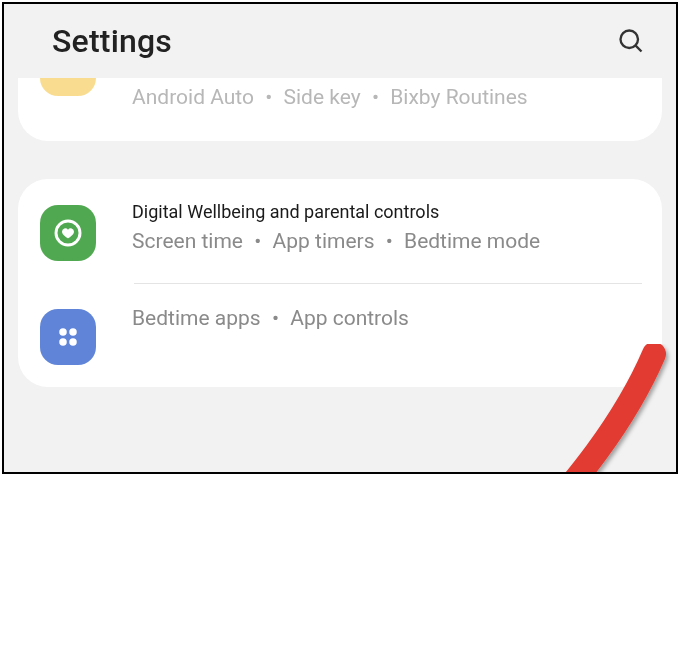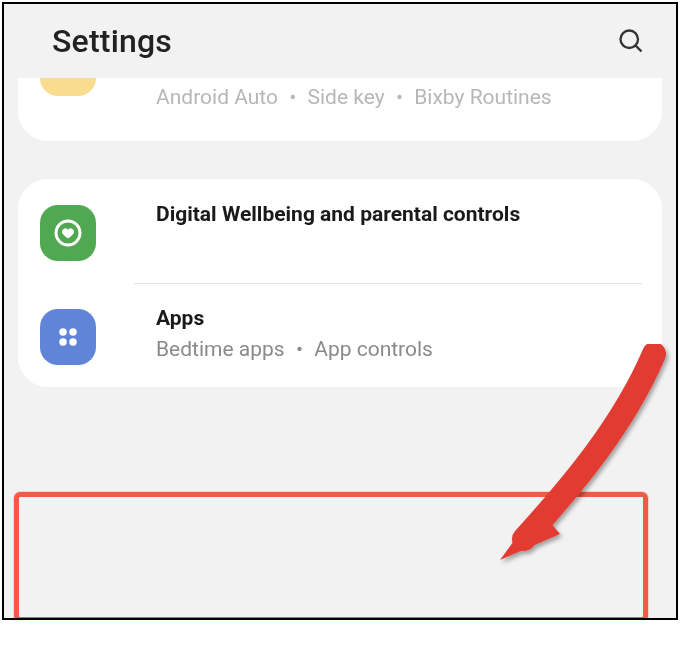--- a/index.html
+++ b/index.html
@@ -6,21 +6,21 @@
   html, body { width: 680px; height: 649px; }
   body {
     font-family: -apple-system, Roboto, "Segoe UI", Arial, sans-serif;
     background: #fff;
     position: relative;
     overflow: hidden;
   }
   .outer {
     border: 2px solid #000;
     width: 676px;
-    height: 618px;
+    height: 472px;
     margin: 2px;
     background: #f2f2f2;
     position: relative;
     overflow: hidden;
   }
   .header {
     display: flex;
     align-items: center;
     justify-content: space-between;
     padding: 18px 30px 18px 48px;
@@ -48,21 +48,20 @@
     border-top-right-radius: 0;
     padding-top: 6px;
     padding-bottom: 20px;
   }
   .card.main { margin-top: 38px; }
   .row {
     display: flex;
     align-items: flex-start;
     padding: 22px 20px 22px 22px;
     position: relative;
-    gap: 24px;
   }
   .row + .row::before {
     content: "";
     position: absolute;
     top: 0;
     left: 116px;
     right: 20px;
     height: 1px;
     background: #e4e4e4;
   }
@@ -74,22 +73,22 @@
     margin-top: 4px;
     display: flex; align-items: center; justify-content: center;
     color: #fff;
   }
   .icon.yellow { background: #f5c445; width:56px; height:20px; border-radius: 0 0 18px 18px; opacity:0.6; margin-top:-8px;}
   .icon.green1 { background: #50a850; }
   .icon.green2 { background: #0a9a86; }
   .icon.blue  { background: #5f84d8; }
   .text { flex: 1; min-width: 0; }
   .title {
-    font-size: 21px;
-    font-weight: 700;
+    font-size: 18px;
+    font-weight: 400;
     color: #1a1a1a;
     line-height: 1.25;
     margin-bottom: 4px;
   }
   .sub {
     font-size: 21px;
     color: #8a8a8a;
     line-height: 1.3;
   }
   .cutoff .sub { color:#b7b7b7; }
@@ -146,35 +145,41 @@
 
     <div class="row">
       <div class="icon green1">
         <svg width="32" height="32" viewBox="0 0 24 24" fill="none" stroke="#fff" stroke-width="2.2">
           <circle cx="12" cy="12" r="9"></circle>
           <path d="M12 9.5a2.5 2.5 0 0 0-4.5 1.5c0 2.5 4.5 5 4.5 5s4.5-2.5 4.5-5A2.5 2.5 0 0 0 12 9.5z" fill="#fff" stroke="none"></path>
         </svg>
       </div>
       <div class="text">
         <div class="title">Digital Wellbeing and parental controls</div>
+        <div class="sub">
+          <span>Screen time</span>
+          <span class="dot">•</span>
+          <span>App timers</span>
+          <span class="dot">•</span>
+          <span>Bedtime mode</span>
+        </div>
       </div>
     </div>
 
 
     <div class="row">
       <div class="icon blue">
         <svg width="30" height="30" viewBox="0 0 24 24">
           <circle cx="8" cy="8" r="3" fill="#fff"></circle>
           <circle cx="16" cy="8" r="3" fill="#fff"></circle>
           <circle cx="8" cy="16" r="3" fill="#fff"></circle>
           <circle cx="16" cy="16" r="3" fill="#fff"></circle>
         </svg>
       </div>
       <div class="text">
-        <div class="title">Apps</div>
         <div class="sub">
           <span>Bedtime apps</span>
           <span class="dot">•</span>
           <span>App controls</span>
         </div>
       </div>
     </div>
 
   </div>
 

